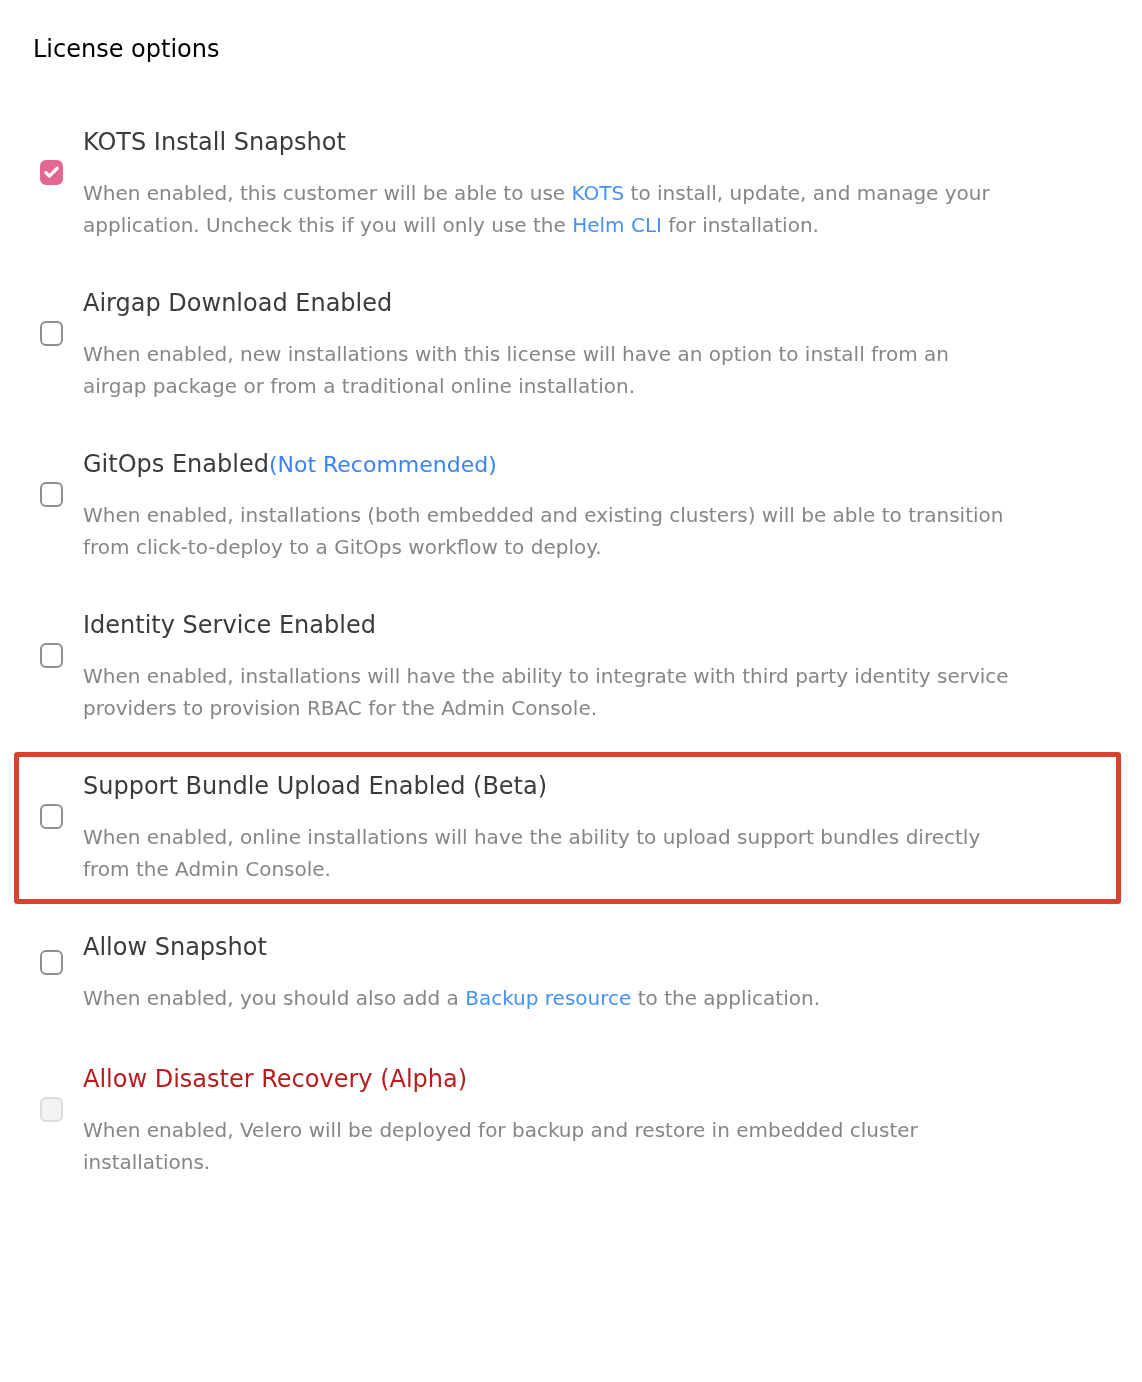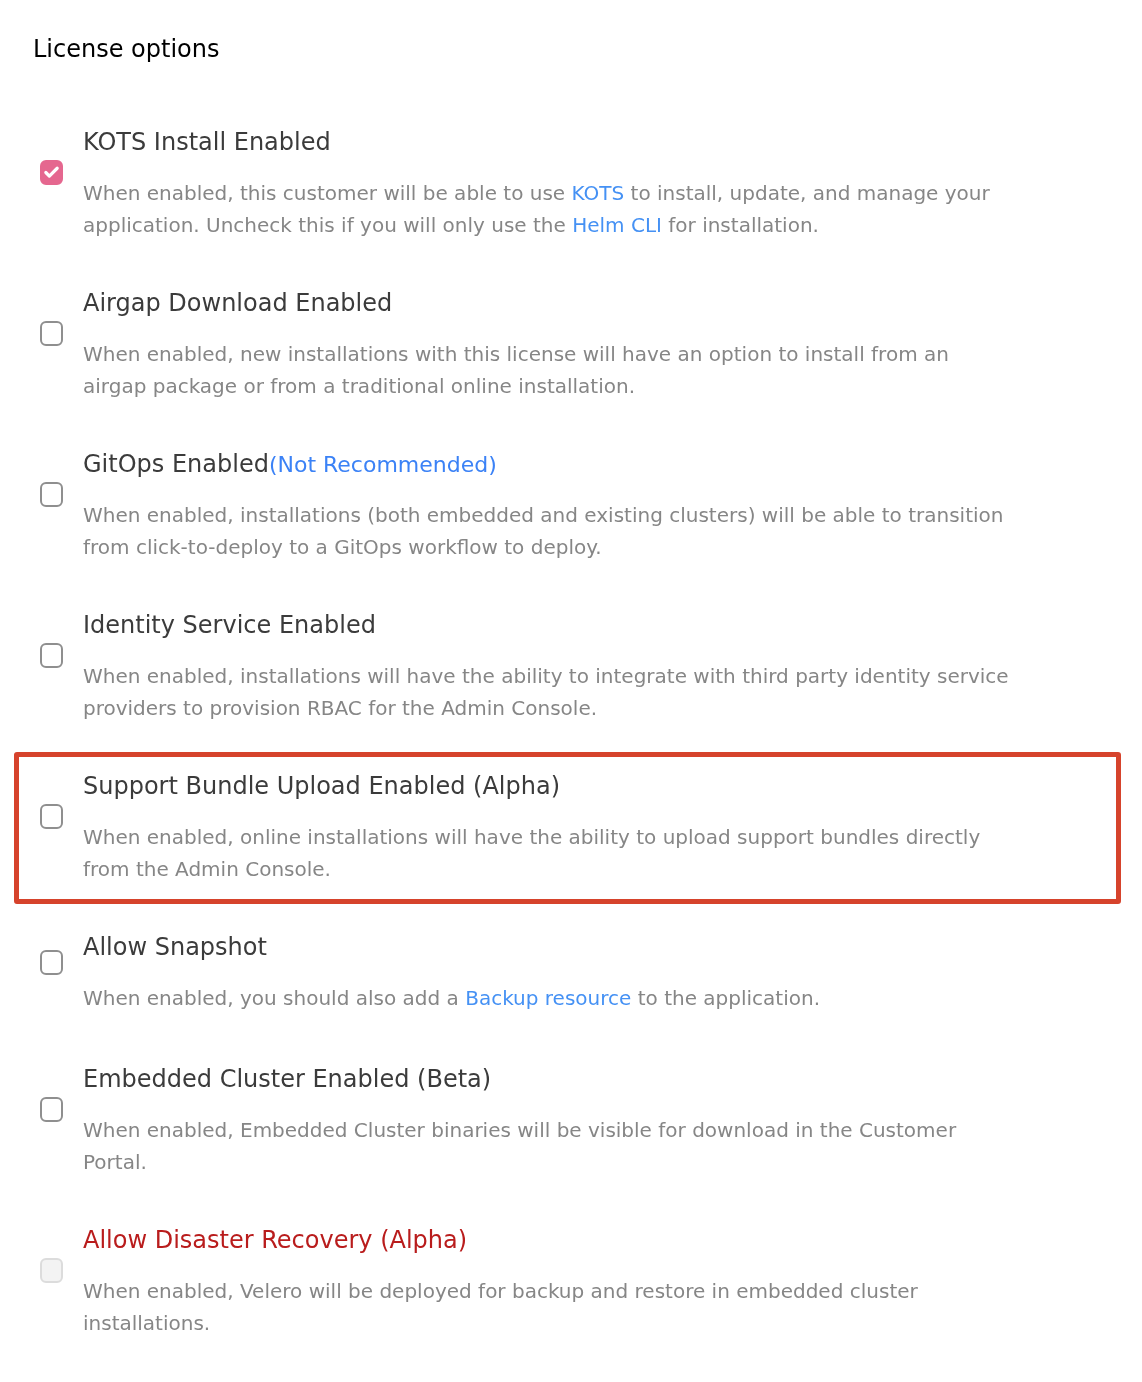--- a/index.html
+++ b/index.html
@@ -90,21 +90,21 @@
 <h2 class="page-heading">License options</h2>
 
 <div class="options-list">
 
   <div class="option">
     <div class="checkbox checked">
       <svg width="17" height="17" viewBox="0 0 24 24" fill="none" stroke="#ffffff" stroke-width="4.5" stroke-linecap="round" stroke-linejoin="round">
           <polyline points="20 6 9 17 4 12"></polyline>
         </svg>
     </div>
-    <div class="option-title"><span>KOTS Install Enabled</span></div>
+    <div class="option-title"><span>KOTS Install Snapshot</span></div>
     <div class="option-desc"><span>When enabled, this customer will be able to use </span><span class="link bold">KOTS</span><span> to install, update, and manage your
 application. Uncheck this if you will only use the </span><span class="link bold">Helm CLI</span><span> for installation.</span></div>
   </div>
 
   <div class="option">
     <div class="checkbox">
       
     </div>
     <div class="option-title"><span>Airgap Download Enabled</span></div>
     <div class="option-desc"><span>When enabled, new installations with this license will have an option to install from an
@@ -127,41 +127,33 @@
     <div class="option-title"><span>Identity Service Enabled</span></div>
     <div class="option-desc"><span>When enabled, installations will have the ability to integrate with third party identity service
 providers to provision RBAC for the Admin Console.</span></div>
   </div>
 
   <div class="option">
     <div class="highlight-box"></div>
     <div class="checkbox">
       
     </div>
-    <div class="option-title"><span>Support Bundle Upload Enabled (Alpha)</span></div>
+    <div class="option-title"><span>Support Bundle Upload Enabled (Beta)</span></div>
     <div class="option-desc"><span>When enabled, online installations will have the ability to upload support bundles directly
 from the Admin Console.</span></div>
   </div>
 
   <div class="option snapshot">
     <div class="checkbox">
       
     </div>
     <div class="option-title"><span>Allow Snapshot</span></div>
     <div class="option-desc"><span>When enabled, you should also add a </span><span class="link">Backup resource</span><span> to the application.</span></div>
   </div>
 
-  <div class="option">
-    <div class="checkbox">
-      
-    </div>
-    <div class="option-title"><span>Embedded Cluster Enabled (Beta)</span></div>
-    <div class="option-desc"><span>When enabled, Embedded Cluster binaries will be visible for download in the Customer
-Portal.</span></div>
-  </div>
 
   <div class="option disabled">
     <div class="checkbox disabled">
       
     </div>
     <div class="option-title"><span>Allow Disaster Recovery (Alpha)</span></div>
     <div class="option-desc"><span>When enabled, Velero will be deployed for backup and restore in embedded cluster
 installations.</span></div>
   </div>
 

